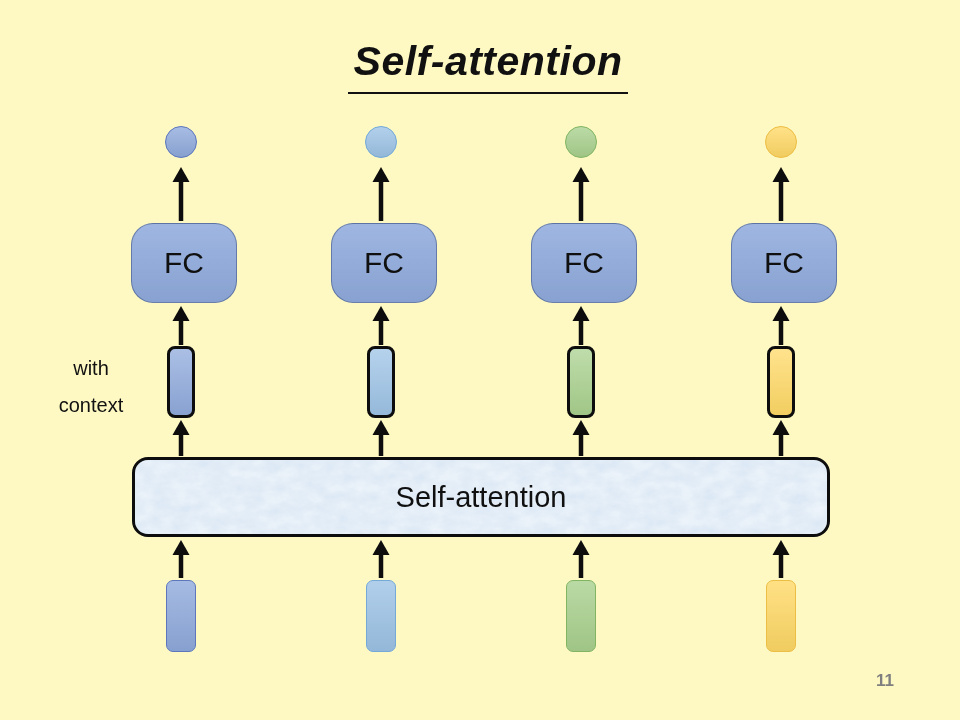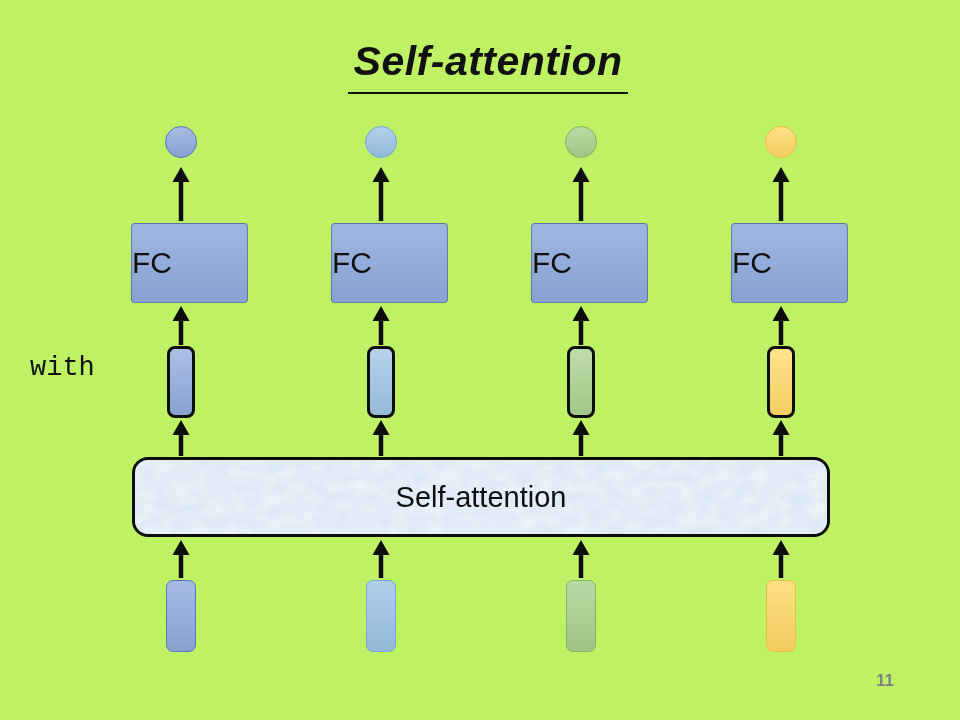--- a/index.html
+++ b/index.html
@@ -3,21 +3,21 @@
 <meta charset="utf-8">
 <style>
   * { margin: 0; padding: 0; box-sizing: border-box; }
   html, body { background: #ffffff; }
   body { font-family: "Liberation Sans", sans-serif; }
 
   .slide {
     position: relative;
     width: 960px;
     height: 720px;
-    background: #bef264;
+    background: #fef9c3;
     overflow: hidden;
   }
 
   
   .title-wrap {
     position: absolute;
     left: 16px; right: 0; top: 38px;
     text-align: center;
   }
   .title {
@@ -48,25 +48,25 @@
     left: 44px; top: 16px;
     width: 32px; height: 32px;
     border-radius: 50%;
     border: 1.5px solid rgba(0,0,0,0.25);
     background-image: linear-gradient(180deg, rgba(255,255,255,0.22), rgba(0,0,0,0.06));
   }
 
   .fc-box {
     position: absolute;
     left: 10px; top: 113px;
-    width: 117px; height: 80px;
-    border-radius: 4px;
+    width: 106px; height: 80px;
+    border-radius: 22px;
     border: 1.5px solid rgba(40,60,110,0.45);
     background-image: linear-gradient(180deg, rgba(255,255,255,0.14), rgba(0,0,0,0.05));
-    display: flex; align-items: center; justify-content: flex-start;
+    display: flex; align-items: center; justify-content: center;
   }
   .fc-label {
     font-size: 30px;
     color: #101010;
   }
 
   .ctx-rect {
     position: absolute;
     left: 46px; top: 236px;
     width: 28px; height: 72px;
@@ -103,25 +103,24 @@
     z-index: 1;
     font-size: 29px;
     color: #101010;
   }
 
   
   .side-note {
     position: absolute;
     left: 30px; top: 350px;
     width: 122px;
-    text-align: left;
-    font-size: 27px;
+    text-align: center;
+    font-size: 20px;
     line-height: 37px;
     color: #111;
-    font-family: Liberation Mono, monospace;
   }
 
   
   .arrows-svg {
     position: absolute;
     left: 0; top: 0;
     pointer-events: none;
   }
 
   .page-number {
@@ -185,20 +184,21 @@
           <feColorMatrix type="matrix" values="0 0 0 0 1  0 0 0 0 1  0 0 0 0 1  0 0 0 1.1 0"></feColorMatrix>
         </filter>
       </defs>
       <rect width="698" height="80" filter="url(#paperTex)" opacity="0.55"></rect>
     </svg>
     <span class="attn-label">Self-attention</span>
   </div>
 
   <div class="side-note">
     <div>with</div>
+    <div>context</div>
   </div>
 
   <svg id="arrows" class="arrows-svg" width="960" height="720">
       <rect x="178.75" y="181" width="4.5" height="40" fill="#0d0d0d"></rect>
       <polygon points="172.5,182 189.5,182 181,167" fill="#0d0d0d"></polygon>
       <rect x="178.75" y="320" width="4.5" height="25" fill="#0d0d0d"></rect>
       <polygon points="172.5,321 189.5,321 181,306" fill="#0d0d0d"></polygon>
       <rect x="178.75" y="434" width="4.5" height="22" fill="#0d0d0d"></rect>
       <polygon points="172.5,435 189.5,435 181,420" fill="#0d0d0d"></polygon>
       <rect x="178.75" y="554" width="4.5" height="24" fill="#0d0d0d"></rect>

